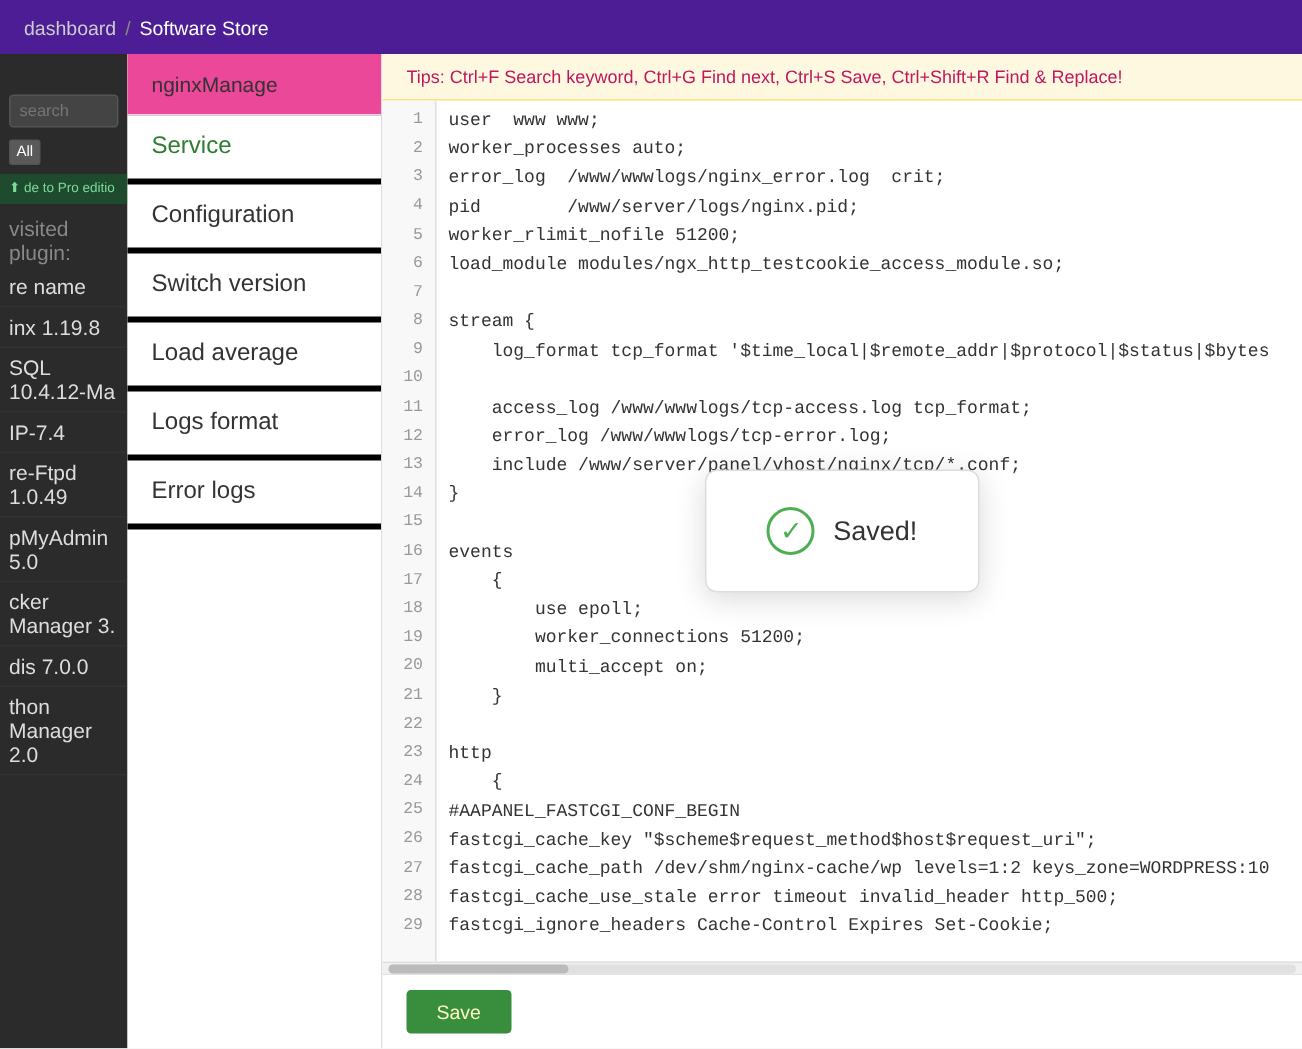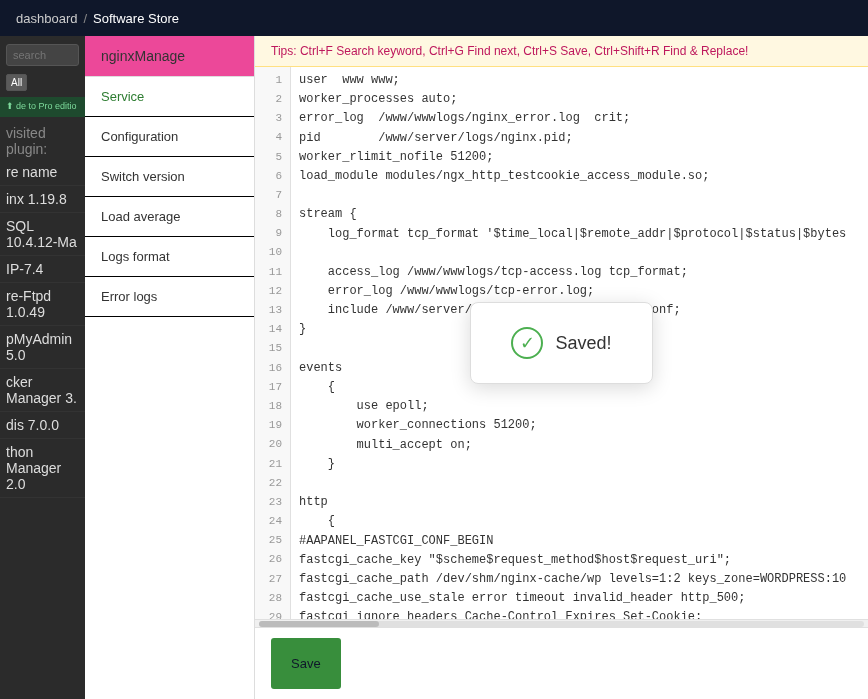--- a/index.html
+++ b/index.html
@@ -1,65 +1,65 @@
 <!DOCTYPE html>
 <html><head>
   <meta charset="utf-8">
   <style>
     * { box-sizing: border-box; margin: 0; padding: 0; }
     body { font-family: -apple-system, BlinkMacSystemFont, 'Segoe UI', sans-serif; font-size: 13px; background: #f0f0f0; width: 868px; height: 699px; overflow: hidden; }
 
     .outer-wrapper { display: flex; flex-direction: column; width: 868px; height: 699px; }
 
     
-    .top-bar { background: #0f172a; height: 36px; display: flex; align-items: center; padding: 0 16px; flex-shrink: 0; }
+    .top-bar { background: #4c1d95; height: 36px; display: flex; align-items: center; padding: 0 16px; flex-shrink: 0; }
     .breadcrumb { color: #ccc; font-size: 13px; display: flex; align-items: center; gap: 6px; }
     .breadcrumb span { color: #ccc; }
     .breadcrumb .sep { color: #888; }
     .breadcrumb .current { color: #fff; font-weight: 500; }
 
     
     .main-area { display: flex; flex: 1; overflow: hidden; }
 
     
-    .left-sidebar { width: 85px; background: #2b2b2b; display: flex; flex-direction: column; padding-top: 4px; flex-shrink: 0; overflow: hidden; }
+    .left-sidebar { width: 85px; background: #2b2b2b; display: flex; flex-direction: column; padding-top: 23px; flex-shrink: 0; overflow: hidden; }
     .search-box { margin: 4px 6px 8px; }
     .search-box input { width: 100%; background: #444; border: 1px solid #555; color: #ccc; padding: 4px 6px; font-size: 11px; border-radius: 3px; }
     .filter-buttons { display: flex; gap: 2px; padding: 0 6px 6px; }
     .filter-btn { font-size: 10px; padding: 2px 4px; border: 1px solid #555; background: #444; color: #ccc; border-radius: 2px; cursor: pointer; }
     .filter-btn.active { background: #5a5a5a; color: #fff; }
     .promo-banner { background: #1e4a2e; color: #7dda9b; font-size: 9px; padding: 4px 6px; margin: 0 0 4px; line-height: 1.3; }
     .visited-label { color: #888; font-size: 14px; padding: 4px 6px 2px; }
     .app-list { flex: 1; overflow-y: auto; }
     .app-item { padding: 5px 6px; font-size: 10px; color: #bbb; border-bottom: 1px solid #333; cursor: pointer; }
     .app-item .app-name { color: #ddd; font-weight: 500; font-size: 14px; }
 
     
     .middle-nav { width: 170px; background: #fff; border-right: 1px solid #ddd; flex-shrink: 0; }
     .middle-nav-title { background: #ec4899; border-bottom: 1px solid #ddd; padding: 12px 16px; font-size: 14px; font-weight: 400; color: #333; }
-    .nav-item { padding: 12px 16px; font-size: 13px; color: #333; cursor: pointer; border-bottom: 1px solid #000000; }
+    .nav-item { padding: 12px 16px; font-size: 16px; color: #333; cursor: pointer; border-bottom: 4px solid #000000; }
     .nav-item.active { color: #2e7d32; font-weight: 500; }
 
     
     .content-area { flex: 1; background: #fff; display: flex; flex-direction: column; overflow: hidden; }
     .tips-bar { background: #fff8e1; border-bottom: 1px solid #ffe082; padding: 8px 16px; font-size: 12px; color: #be185d; flex-shrink: 0; }
 
     .editor-wrapper { flex: 1; overflow: hidden; position: relative; }
     .code-editor { display: flex; flex: 1; height: 100%; overflow: auto; font-family: 'Courier New', Courier, monospace; font-size: 12px; }
     .line-numbers { background: #f8f8f8; border-right: 1px solid #e0e0e0; padding: 4px 8px; text-align: right; color: #999; line-height: 1.6; user-select: none; min-width: 36px; flex-shrink: 0; }
     .line-number { height: 19.2px; display: flex; align-items: center; justify-content: flex-end; font-size: 11px; }
     .code-lines { flex: 1; padding: 4px 8px; line-height: 1.6; color: #333; white-space: pre; overflow-x: auto; }
     .code-line { height: 19.2px; display: flex; align-items: center; }
 
     .scrollbar-area { height: 8px; background: #f0f0f0; border-top: 1px solid #e0e0e0; flex-shrink: 0; }
     .scrollbar-track { height: 6px; margin: 1px 4px; background: #e0e0e0; border-radius: 3px; position: relative; }
     .scrollbar-thumb { height: 6px; width: 120px; background: #bbb; border-radius: 3px; position: absolute; left: 0; }
 
     .footer-bar { padding: 10px 16px; border-top: 1px solid #e0e0e0; background: #fff; flex-shrink: 0; }
-    .save-btn { background: #388e3c; color: #0f172a; border: none; padding: 18px 20px; border-radius: 3px; font-size: 13px; cursor: pointer; font-weight: 500; }
+    .save-btn { background: #388e3c; color: #fef9c3; border: none; padding: 7px 20px; border-radius: 3px; font-size: 13px; cursor: pointer; font-weight: 500; }
     .footer-note { margin-top: 8px; font-size: 11px; color: #777; }
 
     
     .saved-overlay { position: absolute; top: 0; left: 0; right: 0; bottom: 0; display: flex; align-items: center; justify-content: center; pointer-events: none; }
     .saved-popup { background: #fff; border: 1px solid #ddd; border-radius: 8px; padding: 24px 40px; box-shadow: 0 4px 20px rgba(0,0,0,0.15); display: flex; align-items: center; gap: 12px; pointer-events: all; }
     .saved-check { width: 32px; height: 32px; border-radius: 50%; border: 2.5px solid #4caf50; display: flex; align-items: center; justify-content: center; color: #4caf50; font-size: 18px; flex-shrink: 0; }
     .saved-text { font-size: 18px; color: #333; font-weight: 400; }
   </style>
 </head>
 <body>

